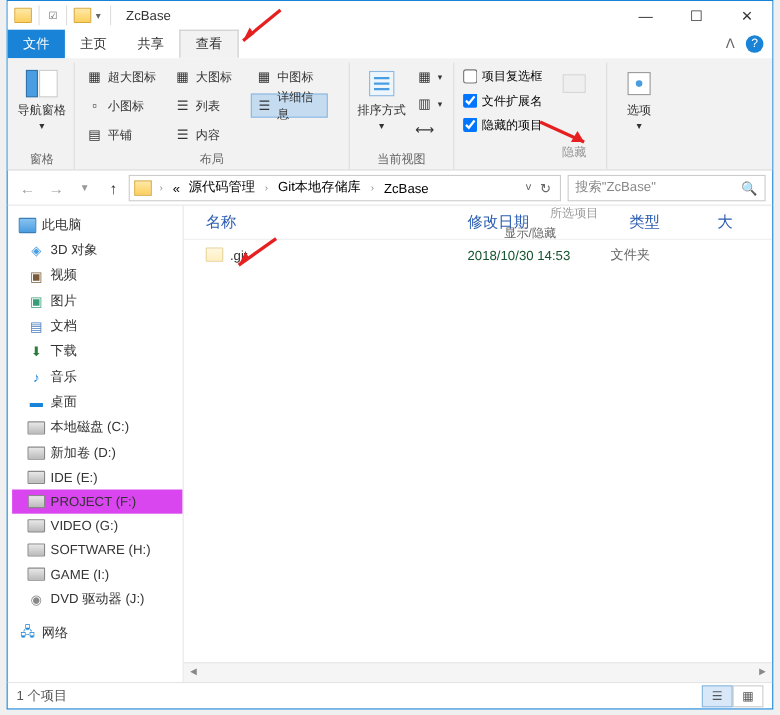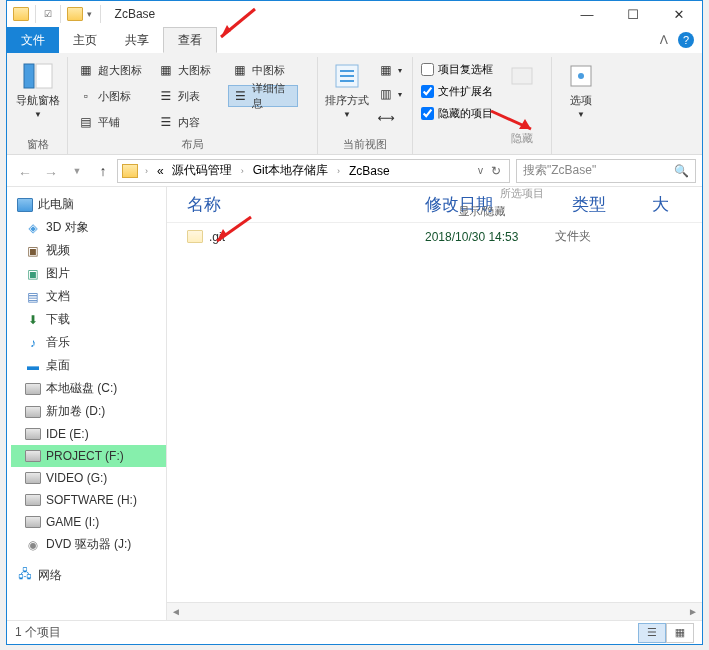--- a/index.html
+++ b/index.html
@@ -46,28 +46,28 @@
 .addr .folder-ico { width:16px; height:14px; background: linear-gradient(#ffe9a6,#fccf5d); border:1px solid #d9a93a;}
 .addr .crumb { padding:0 2px; }
 .addr .sep { color:#888; font-size:9px; padding:0 3px;}
 .search { width:180px; border:1px solid #ccc; height:24px; display:flex; align-items:center; padding:0 6px; font-size:12px; color:#888; margin-left:4px;}
 .search .sico { margin-left:auto;}
 
 
 .content { display:flex; height: calc(100% - 26px - 26px - 102px - 32px - 24px); }
 .tree { width:160px; border-right:1px solid #e5e5e5; overflow-y:auto; overflow-x:hidden; padding:6px 0 6px 4px; }
 .tree-item { display:flex; align-items:center; gap:5px; font-size:12px; color:#333; padding:3px 4px 3px 14px; white-space:nowrap; }
-.tree-item.sel { background:#86efac; }
+.tree-item.sel { background:#d946ef; }
 .tree-item .tico { width:16px; height:16px; display:flex; align-items:center; justify-content:center;}
 .tree-spacer { height:8px; }
 .pc-ico { width:16px; height:14px; background:linear-gradient(#88c3f0,#4a9de0); border:1px solid #3a7db8; border-radius:1px;}
 .drive-ico { width:16px; height:12px; background:linear-gradient(#e8e8e8,#bbb); border:1px solid #888; border-radius:1px;}
 
 .files { flex:1; display:flex; flex-direction:column; overflow:hidden;}
-.columns { display:flex; font-size:17px; color:#2a5db0; padding:6px 8px; border-bottom:1px solid #eee;}
+.columns { display:flex; font-size:14px; color:#2a5db0; padding:6px 8px; border-bottom:1px solid #eee;}
 .columns .col-name { flex:0 0 250px; padding-left:12px;}
 .columns .col-date { flex:0 0 130px;}
 .columns .col-type { flex:0 0 80px;margin-left:17px;}
 .columns .col-size { flex:1;}
 .file-row { display:flex; font-size:12px; color:#333; padding:5px 8px; align-items:center;}
 .file-row .col-name { flex:0 0 250px; display:flex; align-items:center; gap:6px; padding-left:12px;}
 .file-row .col-date { flex:0 0 130px; color:#14532d;}
 .file-row .col-type { flex:0 0 80px; color:#666;}
 .faded-folder { width:16px; height:13px; background:linear-gradient(#fff5d8,#ffecb0); border:1px solid #e0c878; border-radius:1px; opacity:0.8;}
 .hscroll { height:18px; border-top:1px solid #e5e5e5; background:#f5f5f5; margin-top:auto; display:flex; align-items:center; padding:0 4px; font-size:10px; color:#888;}

